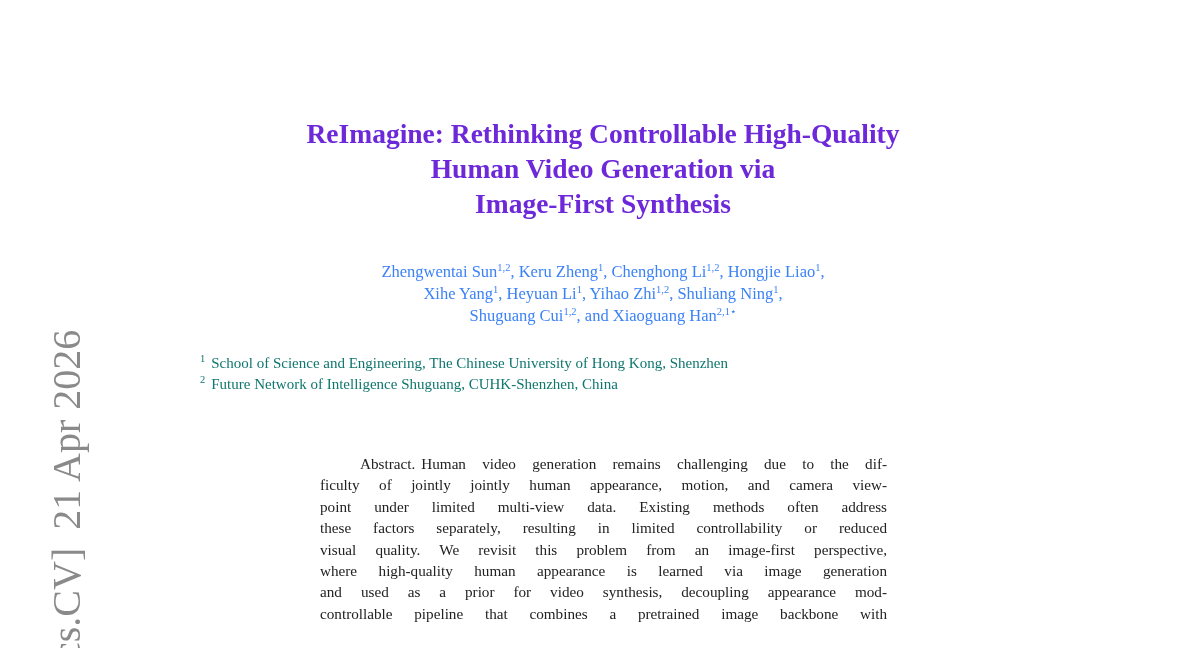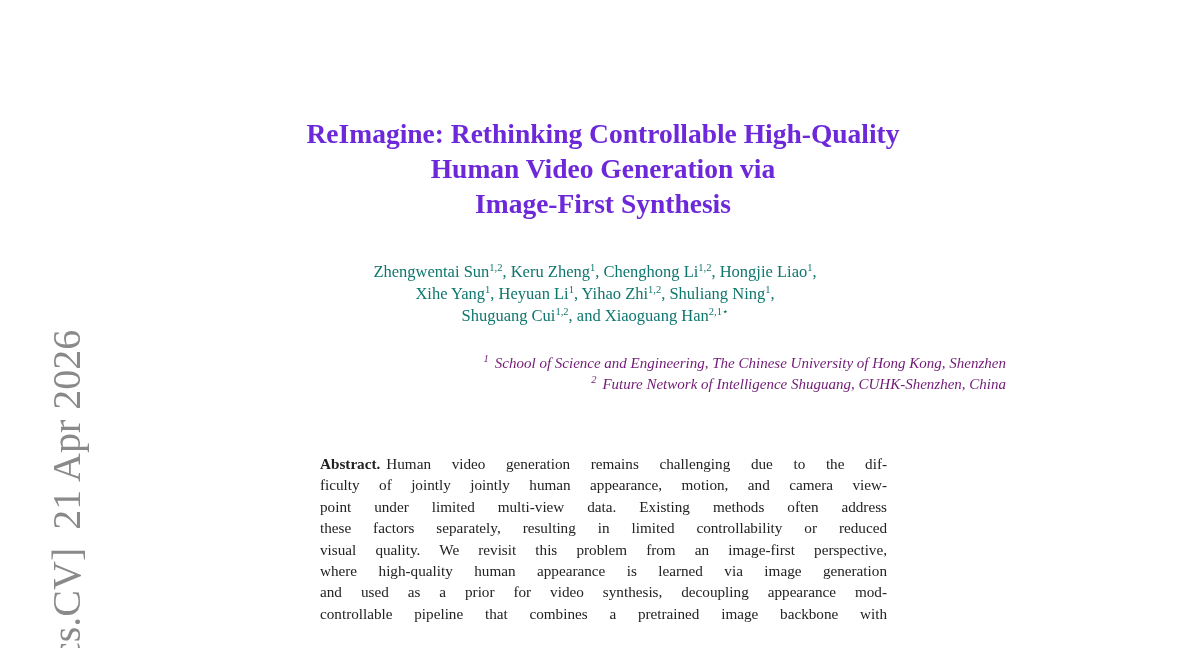--- a/index.html
+++ b/index.html
@@ -44,46 +44,45 @@
       text-align: center;
       font-family: "Liberation Serif", "DejaVu Serif", serif;
       font-weight: bold;
       font-size: 27.5px;
       line-height: 35px;
       color: #6d28d9;
     }
     .title div { white-space: nowrap; }
     .authors {
       position: absolute;
-      left: 192px;
+      left: 200px;
       width: 806px;
       top: 261px;
       text-align: center;
       font-family: "Liberation Serif", "DejaVu Serif", serif;
       font-size: 16.5px;
       line-height: 22px;
-      color: #0f766e;
+      color: #3b82f6;
     }
     .authors div { white-space: nowrap; }
     .authors sup, .affils sup {
       font-size: 10.5px;
       vertical-align: 6px;
       line-height: 0;
     }
     .affils {
       position: absolute;
       left: 200px;
       width: 806px;
       top: 353px;
-      text-align: right;
+      text-align: left;
       font-family: "Liberation Serif", "DejaVu Serif", serif;
       font-size: 15px;
       line-height: 21px;
-      color: #701a75;
-      font-style: italic;
+      color: #0f766e;
     }
     .affils div { white-space: nowrap; }
     .affils sup { margin-right: 6px; }
     .abstract {
       position: absolute;
       left: 320px;
       width: 567px;
       top: 453px;
       font-family: "Liberation Serif", "DejaVu Serif", serif;
       font-size: 15.2px;
@@ -91,22 +90,23 @@
       color: #222;
     }
     .abstract .line {
       display: block;
       white-space: nowrap;
       text-align: justify;
       text-align-last: justify;
       height: 21.4px;
     }
     .abstract .label {
-      font-weight: bold;
+      font-weight: normal;
       margin-right: 6px;
+      margin-left: 40px;
     }
   </style>
 </head>
 <body>
 
 <div class="page">
 
   <div class="arxiv-stamp">
     <span>cs.CV]</span><span class="gap"></span><span>21 Apr 2026</span>
   </div>

